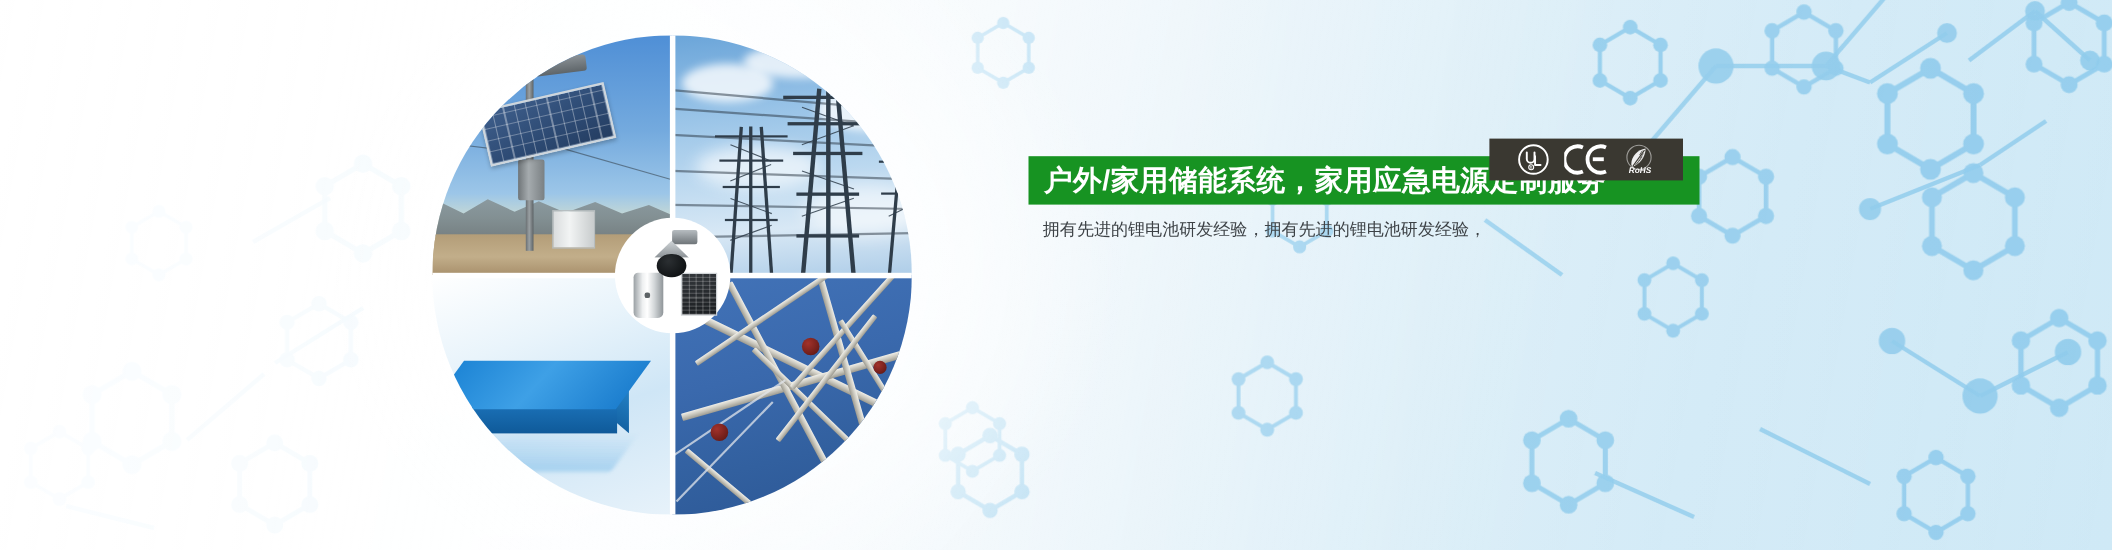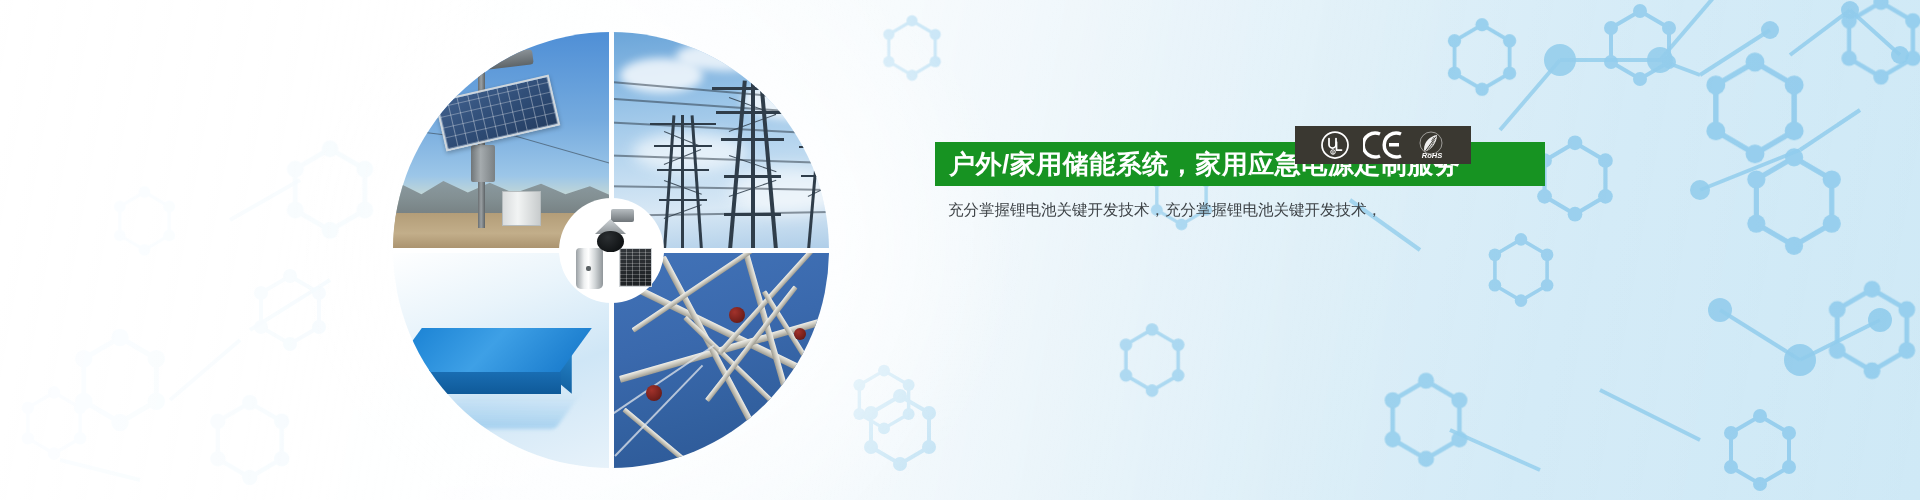--- a/index.html
+++ b/index.html
@@ -280,21 +280,21 @@
     background:
       repeating-linear-gradient(90deg, rgba(255,255,255,.28) 0 1px, rgba(0,0,0,0) 1px 20%),
       repeating-linear-gradient(0deg, rgba(255,255,255,.22) 0 1px, rgba(0,0,0,0) 1px 10%),
       linear-gradient(170deg,#33373b,#1b1e21);
     border: 1px solid #cfd3d6;
   }
 
   
   .cert-box {
     position: absolute;
-    left: 1295px;
+    left: 1354px;
     top: 126px;
     width: 176px;
     height: 38px;
     background: #3a3831;
     display: flex;
     align-items: center;
     justify-content: center;
     gap: 13px;
     z-index: 12;
   }
@@ -564,16 +564,16 @@
       </g>
       <text x="32" y="55" font-size="15" font-weight="bold" fill="#ffffff" text-anchor="middle" font-family="'Liberation Sans',sans-serif" font-style="italic">RoHS</text>
     </svg>
   </div>
 
   <div class="headline-bar">
     <span class="headline-text">户外/家用储能系统，家用应急电源定制服务</span>
   </div>
 
   <div class="desc">
-    <div class="desc-line">充分掌握锂电池关键开发技术，充分掌握锂电池关键开发技术，</div>
+    <div class="desc-line">拥有先进的锂电池研发经验，拥有先进的锂电池研发经验，</div>
   </div>
 
 </div>
 
 </body></html>

